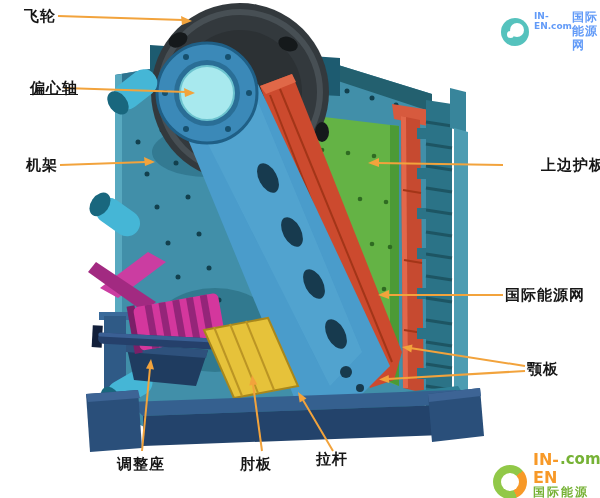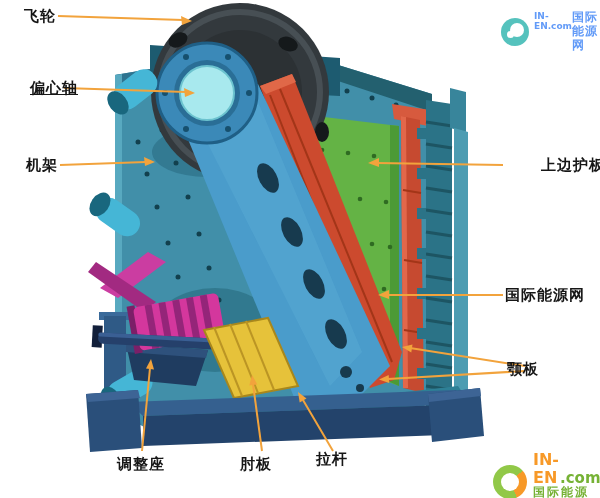--- a/index.html
+++ b/index.html
@@ -14,21 +14,21 @@
   .wm-top .ring .swirl-dot{position:absolute;left:6px;top:13px;width:7px;height:7px;border-radius:50%;background:#fff;}
   .wm-top .txt{display:flex;flex-direction:row;line-height:1.15;color:#3b82f6;}
   .wm-top .t1{font-size:9px;font-weight:700;}
   .wm-top .t2{font-size:12px;font-weight:700;letter-spacing:1px;}
   
   .wm-bot{position:absolute;left:493px;top:451px;display:flex;align-items:center;gap:6px;opacity:.95;}
   .wm-bot .ring{width:34px;height:34px;border-radius:50%;flex:none;position:relative;
                 background:conic-gradient(from 210deg,#8cc63f 0 55%,#f7941d 55% 85%,#8cc63f 85%);}
   .wm-bot .ring .hole{position:absolute;left:8px;top:8px;width:18px;height:18px;border-radius:50%;background:#fff;}
   .wm-bot .txt{display:flex;flex-dire-column;flex-direction:column;line-height:1.1;}
-  .wm-bot .row1{display:flex;align-items:flex-end;gap:1px;}
+  .wm-bot .row1{display:flex;align-items:flex-start;gap:1px;}
   .wm-bot .brand{color:#f7941d;font-weight:700;font-size:16px;}
   .wm-bot .suffix{color:#6fae2b;font-weight:700;font-size:15px;}
   .wm-bot .cn{color:#6fae2b;font-weight:700;font-size:12px;letter-spacing:2px;}
 </style>
 </head>
 <body>
 
 <div class="stage">
 
 <svg class="machine-svg" width="600" height="498" viewBox="0 0 600 498">
@@ -235,21 +235,21 @@
     <polygon points="252,375 257.3,384.4 249.3,385.4"></polygon>
     <polygon points="298,392 306.5,398.6 299.7,402.6"></polygon>
   </g>
 </svg>
 
 <div class="lbl" style="left:24px;top:7px;">飞轮</div>
 <div class="lbl" style="left:30px;top:79px;text-decoration:underline;">偏心轴</div>
 <div class="lbl" style="left:26px;top:156px;text-align:center;">机架</div>
 <div class="lbl" style="left:505px;top:156px;margin-left:36px;">上边护板</div>
 <div class="lbl" style="left:505px;top:286px;">国际能源网</div>
-<div class="lbl" style="left:507px;top:360px;">颚板</div>
+<div class="lbl" style="left:527px;top:360px;">颚板</div>
 <div class="lbl" style="left:117px;top:455px;">调整座</div>
 <div class="lbl" style="left:240px;top:455px;">肘板</div>
 <div class="lbl" style="left:316px;top:450px;">拉杆</div>
 
 <div class="wm-top">
   <span class="ring">
     <span class="swirl"></span>
         <span class="swirl-dot"></span>
   </span>
   <span class="txt">

